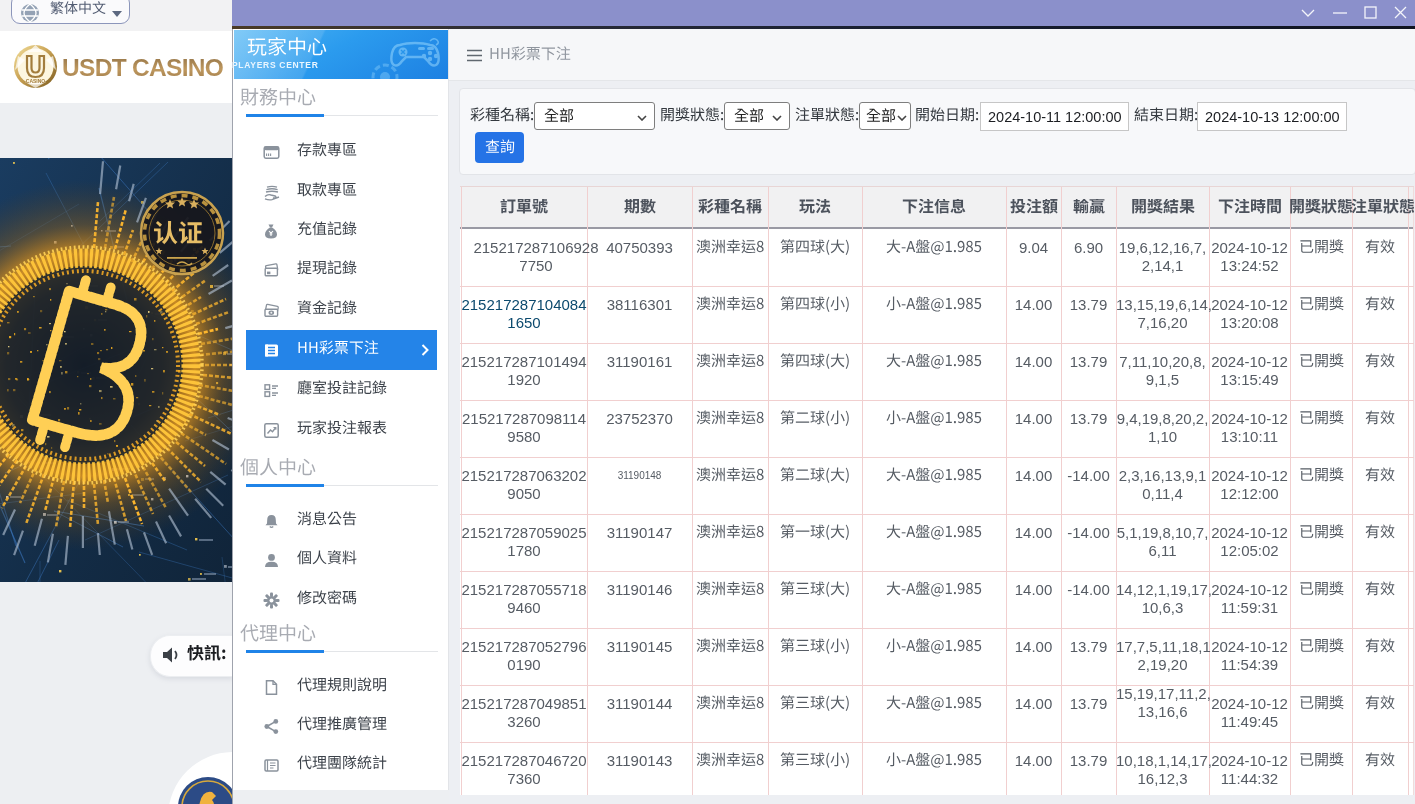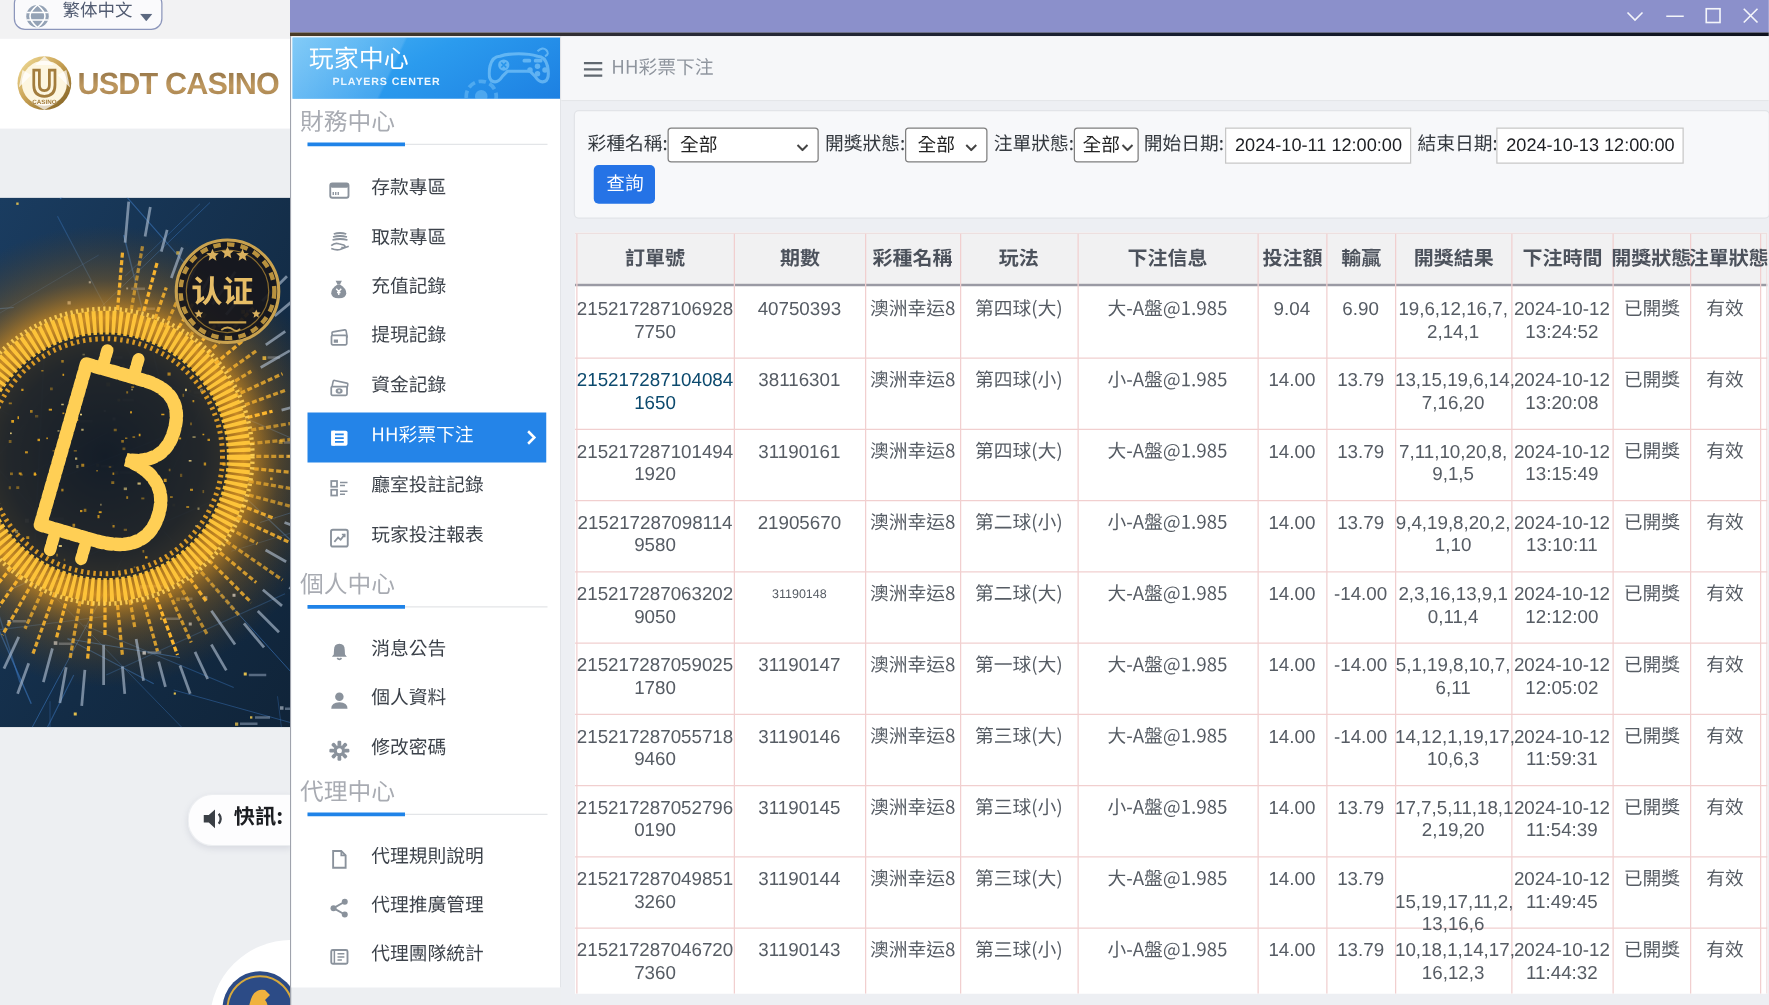--- a/index.html
+++ b/index.html
@@ -602,21 +602,21 @@
       <circle cx="17" cy="17" r="12" fill="none" stroke="#9fdcff" stroke-width="3" stroke-dasharray="6 3"></circle>
       <circle cx="17" cy="17" r="5" fill="#9fdcff"></circle>
     </svg>
   </div>
 <div style="position:absolute;left:247px;top:37px"><svg class="tr " style="" width="80" height="22" viewBox="0 0 80 22" fill="#ffffff">
       <use href="#g9" transform="translate(0.00 17) scale(0.02000 -0.02000)"></use>
       <use href="#g10" transform="translate(20.00 17) scale(0.02000 -0.02000)"></use>
       <use href="#g2" transform="translate(40.00 17) scale(0.02000 -0.02000)"></use>
       <use href="#g11" transform="translate(60.00 17) scale(0.02000 -0.02000)"></use>
     </svg></div>
-<div style="position:absolute;left:266px;top:60px;font:bold 8.5px 'Liberation Sans',sans-serif;color:#eaf6ff;letter-spacing:0.7px">PLAYERS CENTER</div>
+<div style="position:absolute;left:232px;top:60px;font:bold 8.5px 'Liberation Sans',sans-serif;color:#eaf6ff;letter-spacing:0.7px">PLAYERS CENTER</div>
 <div style="position:absolute;left:240px;top:88px"><svg class="tr " style="" width="76" height="21" viewBox="0 0 76 21" fill="#a8abb2">
       <use href="#g12" transform="translate(0.00 16) scale(0.01900 -0.01900)"></use>
       <use href="#g13" transform="translate(19.00 16) scale(0.01900 -0.01900)"></use>
       <use href="#g2" transform="translate(38.00 16) scale(0.01900 -0.01900)"></use>
       <use href="#g11" transform="translate(57.00 16) scale(0.01900 -0.01900)"></use>
     </svg></div>
 <div style="position:absolute;left:246px;top:115px;width:192px;height:1px;background:#e3e5e8"></div>
 <div style="position:absolute;left:246px;top:114px;width:78px;height:3px;background:#1f83e8"></div>
 <div style="position:absolute;left:263px;top:144px"><svg width="17" height="17" viewBox="0 0 17 17">
       <rect x="1.2" y="2.8" width="14.6" height="11.4" rx="1.6" fill="none" stroke="#8a929c" stroke-width="1.5"></rect>
@@ -967,21 +967,21 @@
         <use href="#g100" transform="translate(16.00 13) scale(0.01600 -0.01600)"></use>
         <use href="#g105" transform="translate(32.00 13) scale(0.01600 -0.01600)"></use>
         <use href="#g106" transform="translate(48.00 13) scale(0.01600 -0.01600)"></use>
       </svg></div>
     <div style="position:absolute;left:891.0px;top:13px"><svg class="tr " style="" width="64" height="18" viewBox="0 0 64 18" fill="#4c525c">
         <use href="#g92" transform="translate(0.00 13) scale(0.01600 -0.01600)"></use>
         <use href="#g81" transform="translate(16.00 13) scale(0.01600 -0.01600)"></use>
         <use href="#g105" transform="translate(32.00 13) scale(0.01600 -0.01600)"></use>
         <use href="#g106" transform="translate(48.00 13) scale(0.01600 -0.01600)"></use>
       </svg></div>
-    <div style="position:absolute;left:1px;top:53px;width:126px;text-align:center;font-size:15px;color:#565c64;line-height:18px;white-space:nowrap">215217287106928<br>7750</div>
+    <div style="position:absolute;left:13px;top:53px;width:126px;text-align:center;font-size:15px;color:#565c64;line-height:18px;white-space:nowrap">215217287106928<br>7750</div>
     <div style="position:absolute;left:127px;top:53px;width:105px;text-align:center;font-size:15px;color:#565c64;line-height:18px;white-space:nowrap">40750393</div>
     <div style="position:absolute;left:235.8px;top:53px"><svg class="tr " style="" width="69" height="17" viewBox="0 0 69 17" fill="#565c64">
         <use href="#g107" transform="translate(0.00 13) scale(0.01500 -0.01500)"></use>
         <use href="#g108" transform="translate(15.00 13) scale(0.01500 -0.01500)"></use>
         <use href="#g109" transform="translate(30.00 13) scale(0.01500 -0.01500)"></use>
         <use href="#g110" transform="translate(45.00 13) scale(0.01500 -0.01500)"></use>
         <use href="#g111" transform="translate(60.00 13) scale(0.01500 -0.01500)"></use>
       </svg></div>
     <div style="position:absolute;left:319.9px;top:53px"><svg class="tr " style="" width="71" height="17" viewBox="0 0 71 17" fill="#565c64">
         <use href="#g112" transform="translate(0.00 13) scale(0.01500 -0.01500)"></use>
@@ -1094,21 +1094,21 @@
     <div style="position:absolute;left:838.5px;top:167px"><svg class="tr " style="" width="45" height="17" viewBox="0 0 45 17" fill="#565c64">
         <use href="#g126" transform="translate(0.00 13) scale(0.01500 -0.01500)"></use>
         <use href="#g68" transform="translate(15.00 13) scale(0.01500 -0.01500)"></use>
         <use href="#g69" transform="translate(30.00 13) scale(0.01500 -0.01500)"></use>
       </svg></div>
     <div style="position:absolute;left:905.0px;top:167px"><svg class="tr " style="" width="30" height="17" viewBox="0 0 30 17" fill="#565c64">
         <use href="#g127" transform="translate(0.00 13) scale(0.01500 -0.01500)"></use>
         <use href="#g128" transform="translate(15.00 13) scale(0.01500 -0.01500)"></use>
       </svg></div>
     <div style="position:absolute;left:1px;top:224px;width:126px;text-align:center;font-size:15px;color:#565c64;line-height:18px;white-space:nowrap">215217287098114<br>9580</div>
-    <div style="position:absolute;left:127px;top:224px;width:105px;text-align:center;font-size:15px;color:#565c64;line-height:18px;white-space:nowrap">21905670</div>
+    <div style="position:absolute;left:127px;top:224px;width:105px;text-align:center;font-size:15px;color:#565c64;line-height:18px;white-space:nowrap">23752370</div>
     <div style="position:absolute;left:235.8px;top:224px"><svg class="tr " style="" width="69" height="17" viewBox="0 0 69 17" fill="#565c64">
         <use href="#g107" transform="translate(0.00 13) scale(0.01500 -0.01500)"></use>
         <use href="#g108" transform="translate(15.00 13) scale(0.01500 -0.01500)"></use>
         <use href="#g109" transform="translate(30.00 13) scale(0.01500 -0.01500)"></use>
         <use href="#g110" transform="translate(45.00 13) scale(0.01500 -0.01500)"></use>
         <use href="#g111" transform="translate(60.00 13) scale(0.01500 -0.01500)"></use>
       </svg></div>
     <div style="position:absolute;left:319.9px;top:224px"><svg class="tr " style="" width="71" height="17" viewBox="0 0 71 17" fill="#565c64">
         <use href="#g112" transform="translate(0.00 13) scale(0.01500 -0.01500)"></use>
         <use href="#g130" transform="translate(15.00 13) scale(0.01500 -0.01500)"></use>
@@ -1334,21 +1334,21 @@
         <use href="#g120" transform="translate(29.32 13) scale(0.01500 -0.01500)"></use>
         <use href="#g121" transform="translate(44.32 13) scale(0.01500 -0.01500)"></use>
         <use href="#g122" transform="translate(58.51 13) scale(0.01500 -0.01500)"></use>
         <use href="#g123" transform="translate(66.84 13) scale(0.01500 -0.01500)"></use>
         <use href="#g124" transform="translate(71.01 13) scale(0.01500 -0.01500)"></use>
         <use href="#g111" transform="translate(79.33 13) scale(0.01500 -0.01500)"></use>
         <use href="#g125" transform="translate(87.66 13) scale(0.01500 -0.01500)"></use>
       </svg></div>
     <div style="position:absolute;left:546px;top:509px;width:55px;text-align:center;font-size:15px;color:#565c64;line-height:18px;white-space:nowrap">14.00</div>
     <div style="position:absolute;left:601px;top:509px;width:55px;text-align:center;font-size:15px;color:#565c64;line-height:18px;white-space:nowrap">13.79</div>
-    <div style="position:absolute;left:656px;top:527px;width:93px;text-align:center;font-size:15px;color:#565c64;line-height:18px;white-space:nowrap">15,19,17,11,2,<br>13,16,6</div>
+    <div style="position:absolute;left:656px;top:499px;width:93px;text-align:center;font-size:15px;color:#565c64;line-height:18px;white-space:nowrap">15,19,17,11,2,<br>13,16,6</div>
     <div style="position:absolute;left:749px;top:509px;width:81px;text-align:center;font-size:15px;color:#565c64;line-height:18px;white-space:nowrap">2024-10-12<br>11:49:45</div>
     <div style="position:absolute;left:838.5px;top:509px"><svg class="tr " style="" width="45" height="17" viewBox="0 0 45 17" fill="#565c64">
         <use href="#g126" transform="translate(0.00 13) scale(0.01500 -0.01500)"></use>
         <use href="#g68" transform="translate(15.00 13) scale(0.01500 -0.01500)"></use>
         <use href="#g69" transform="translate(30.00 13) scale(0.01500 -0.01500)"></use>
       </svg></div>
     <div style="position:absolute;left:905.0px;top:509px"><svg class="tr " style="" width="30" height="17" viewBox="0 0 30 17" fill="#565c64">
         <use href="#g127" transform="translate(0.00 13) scale(0.01500 -0.01500)"></use>
         <use href="#g128" transform="translate(15.00 13) scale(0.01500 -0.01500)"></use>
       </svg></div>

